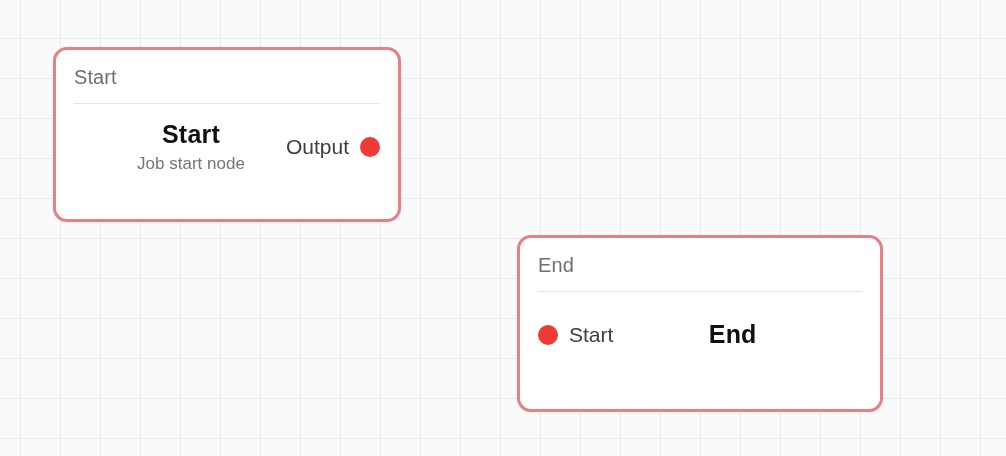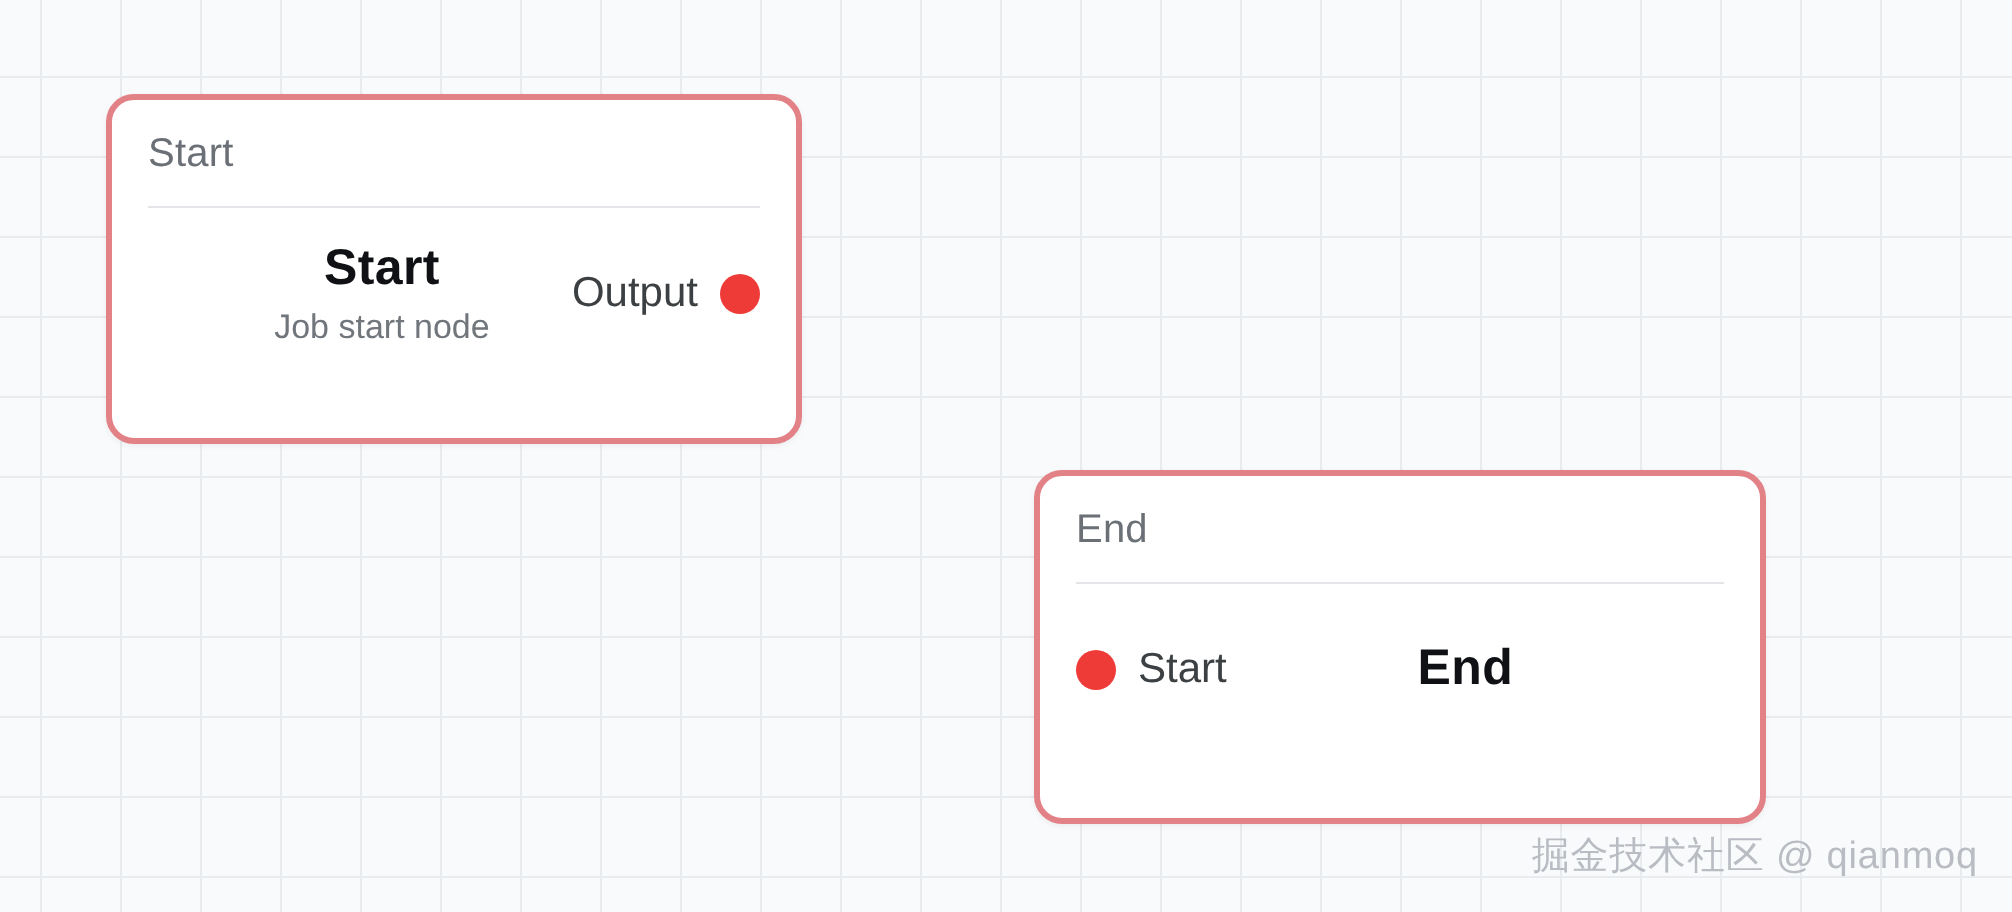--- a/index.html
+++ b/index.html
@@ -148,15 +148,14 @@
         <span class="port-dot"></span>
         <span class="port-label">Start</span>
       </div>
       <div class="titleblock">
         <div class="title-main">End</div>
       </div>
       <div class="end-spacer"></div>
     </div>
   </div>
 
-  <div class="watermark">掘金技术社区 @ qianmoq</div>
 
 </div>
 
 </body></html>

